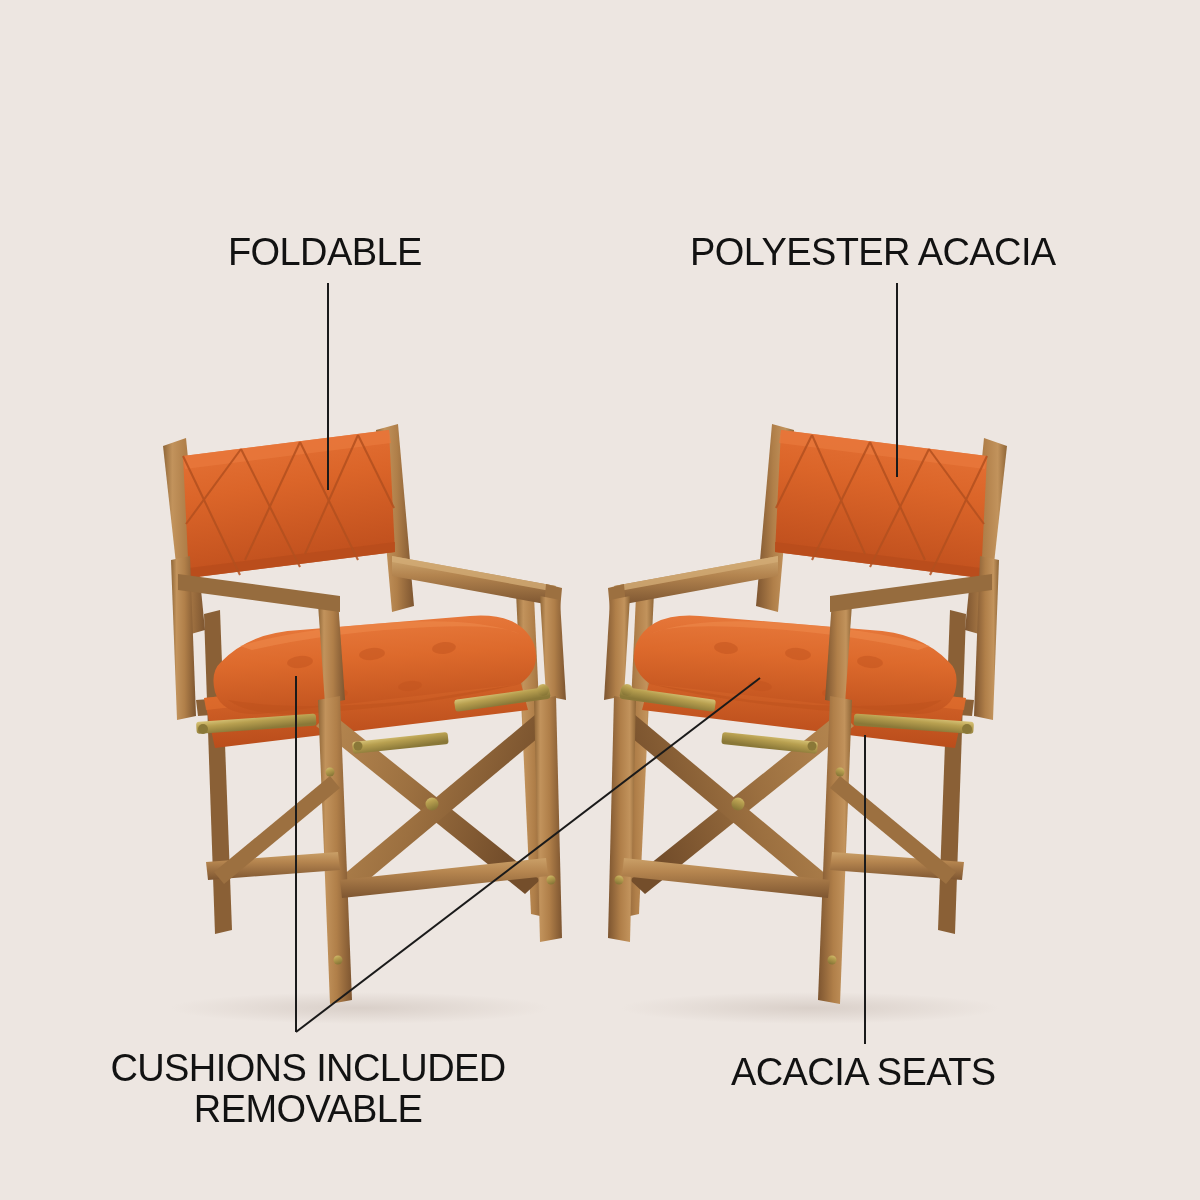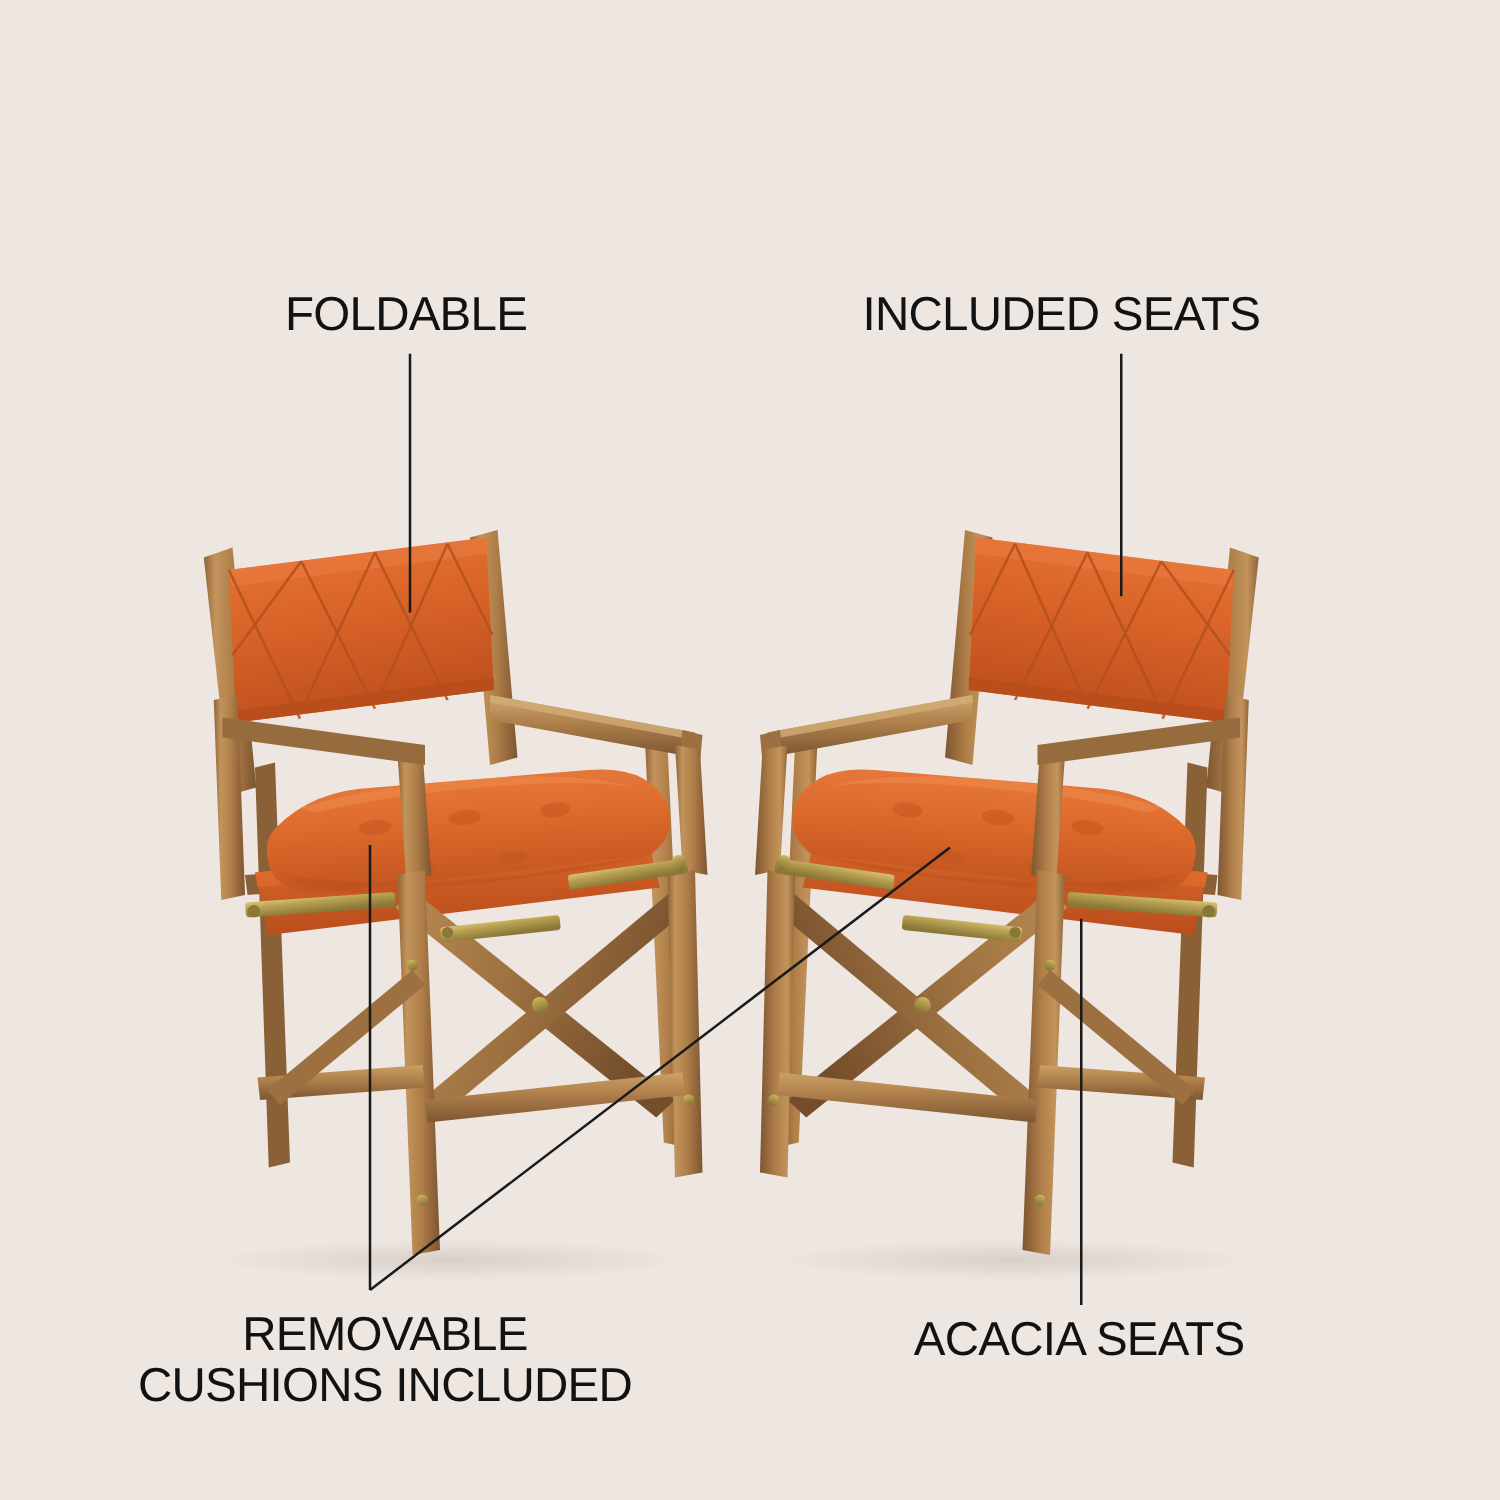--- a/index.html
+++ b/index.html
@@ -250,22 +250,22 @@
       <line id="leader-foldable" x1="328" y1="283" x2="328" y2="490"></line>
       <line id="leader-polyester" x1="897" y1="283" x2="897" y2="477"></line>
       <line id="leader-removable-v" x1="296" y1="676" x2="296" y2="1032"></line>
       <line id="leader-removable-d" x1="296" y1="1032" x2="760" y2="678"></line>
       <line id="leader-acacia" x1="865" y1="735" x2="865" y2="1044"></line>
     </g>
   </svg>
 
   <div class="callout" id="label-foldable">FOLDABLE</div>
 
-  <div class="callout" id="label-polyester">INCLUDED SEATS</div>
+  <div class="callout" id="label-polyester">POLYESTER ACACIA</div>
 
   <div class="callout multiline" id="label-removable">
+    <div>CUSHIONS INCLUDED</div>
     <div>REMOVABLE</div>
-    <div>CUSHIONS INCLUDED</div>
   </div>
 
   <div class="callout" id="label-acacia">ACACIA SEATS</div>
 
 </div>
 
 </body></html>

